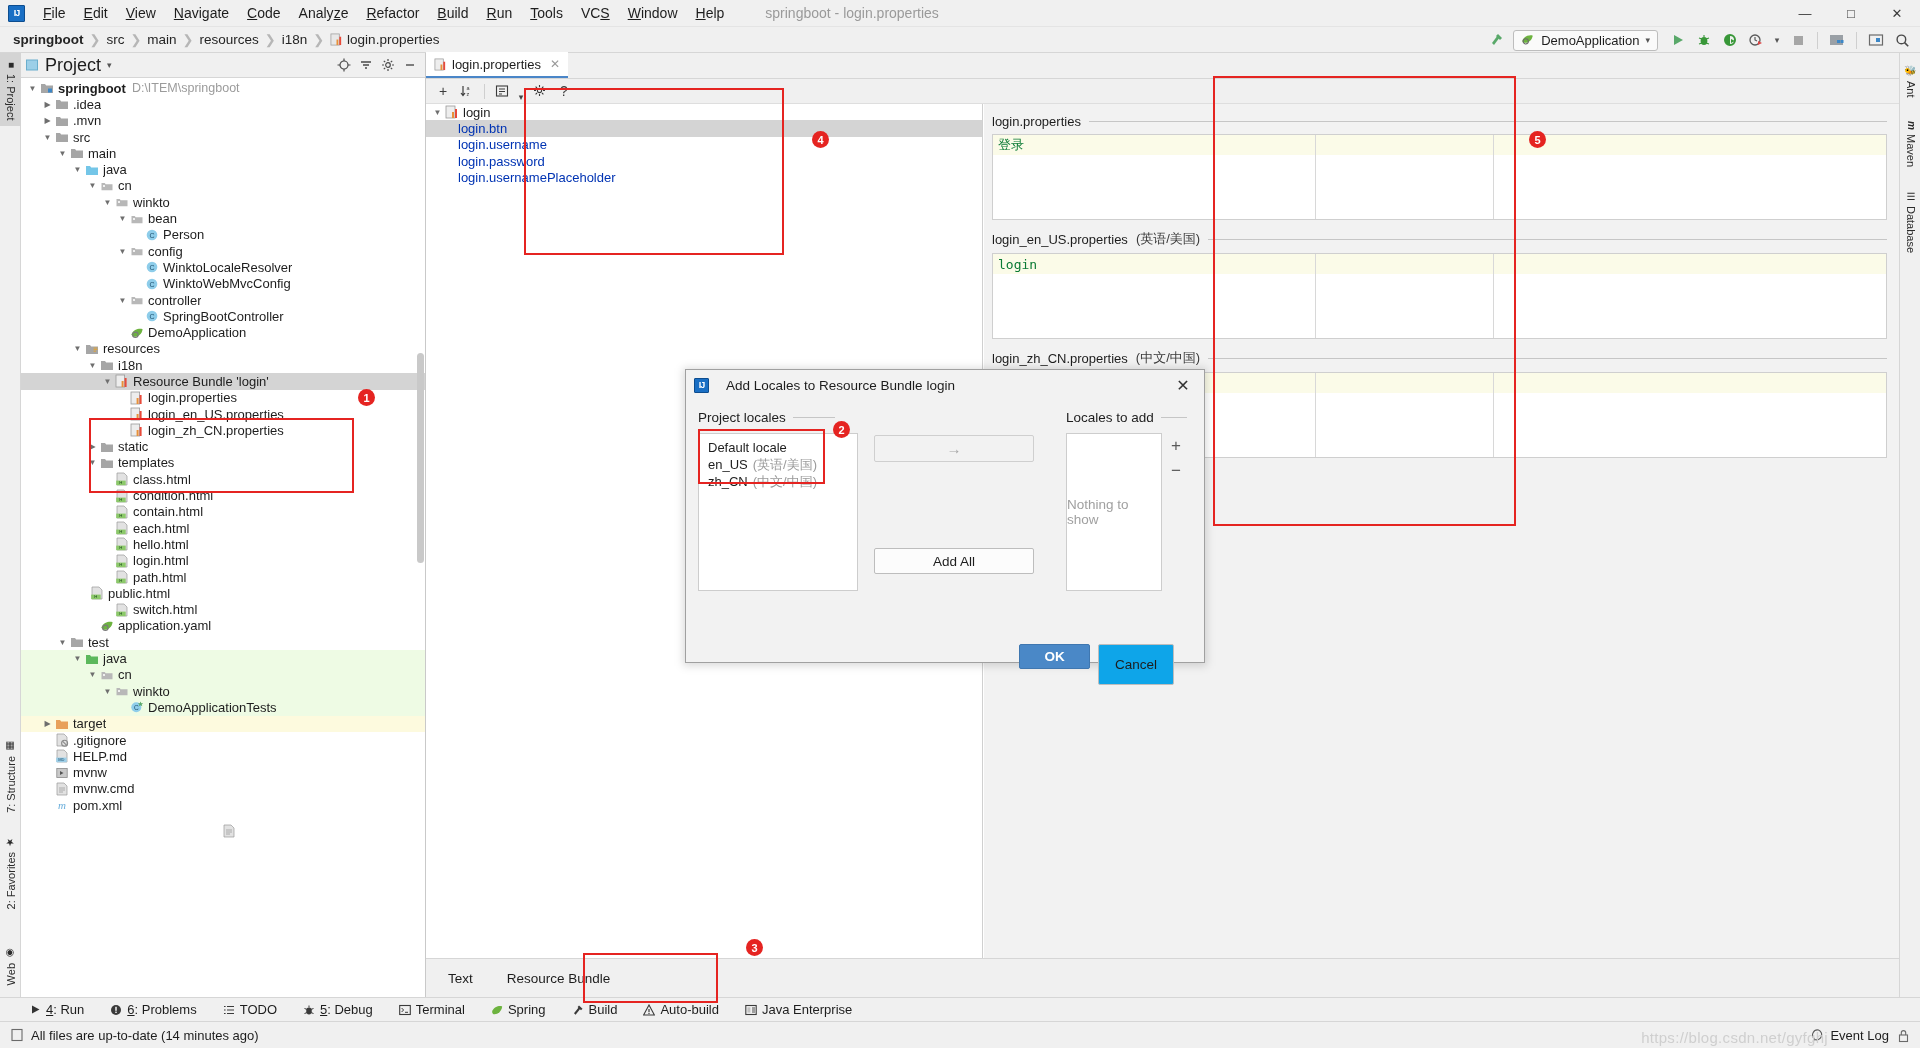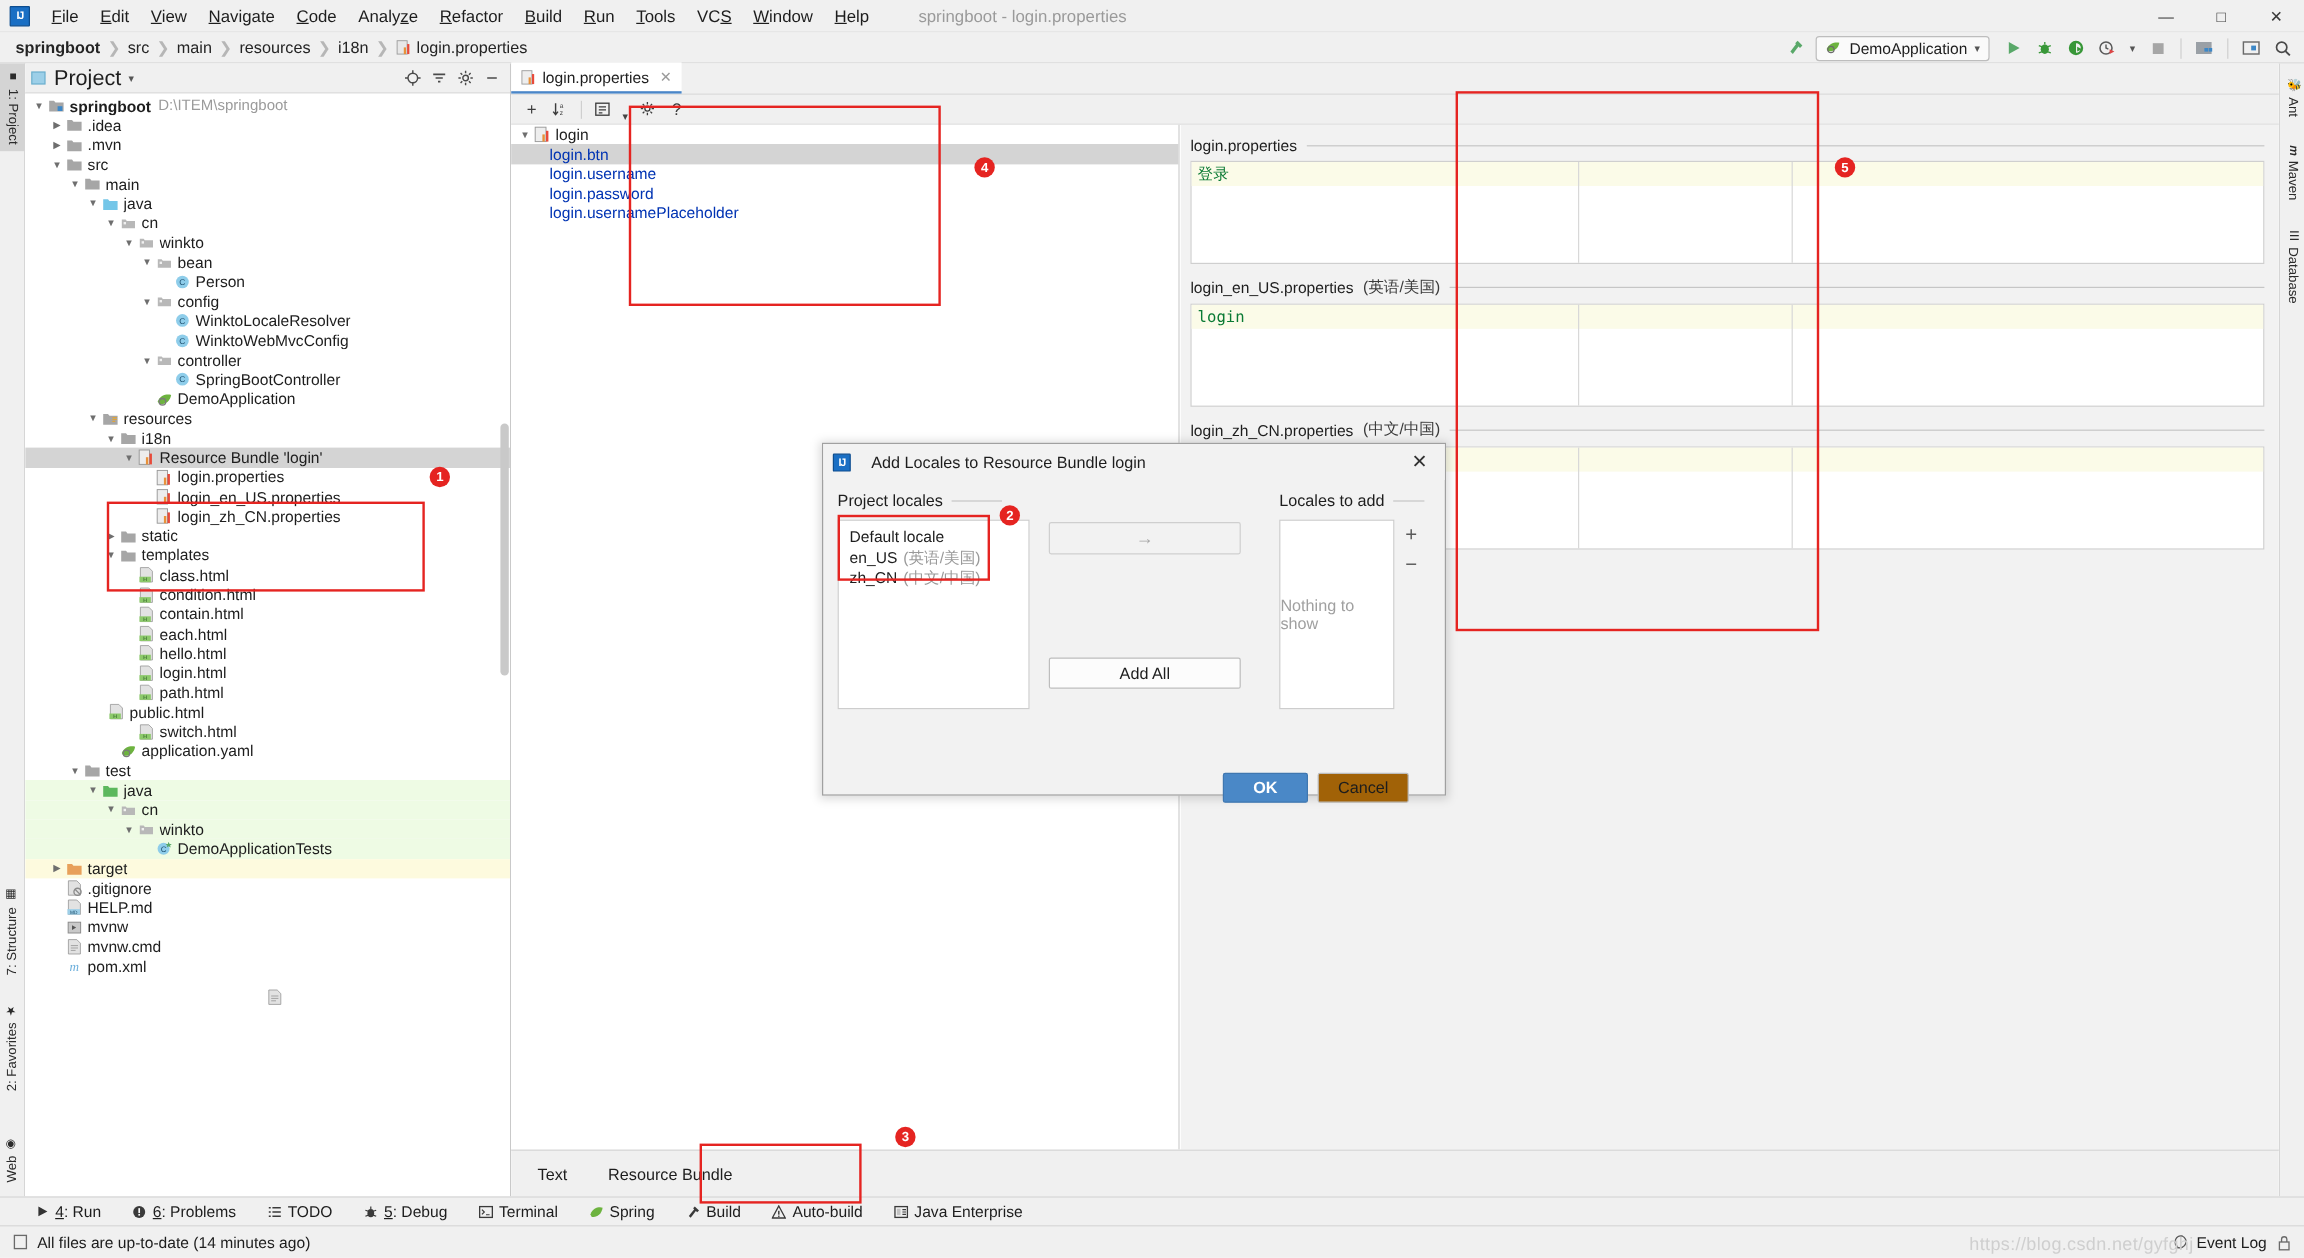--- a/index.html
+++ b/index.html
@@ -287,22 +287,22 @@
     padding-top: 4px;
   }
   .pm-btns div { font-size: 17px; color: #5a5a5a; line-height: 1; }
   .dlg-ok {
     position: absolute; left: 333px; top: 244px; width: 71px; height: 25px;
     background: #4a88c7; border: 1px solid #3f77b0; border-radius: 2px;
     color: #fff; font-size: 13.5px; font-weight: bold;
     display: flex; align-items: center; justify-content: center;
   }
   .dlg-cancel {
-    position: absolute; left: 412px; top: 244px; width: 76px; height: 25px;
-    background: #a16207; border: 1px solid #bdbdbd; border-radius: 2px;
+    position: absolute; left: 412px; top: 244px; width: 76px; height: 41px;
+    background: #0ea5e9; border: 1px solid #bdbdbd; border-radius: 2px;
     color: #1d1d1d; font-size: 13.5px;
     display: flex; align-items: center; justify-content: center;
   }
 
   
   .ann-box { position: absolute; border: 2px solid #e52421; pointer-events: none; }
   .badge {
     position: absolute; width: 17px; height: 17px; border-radius: 50%;
     background: #e52421; color: #fff; font-size: 11px; font-weight: bold;
     display: flex; align-items: center; justify-content: center;

